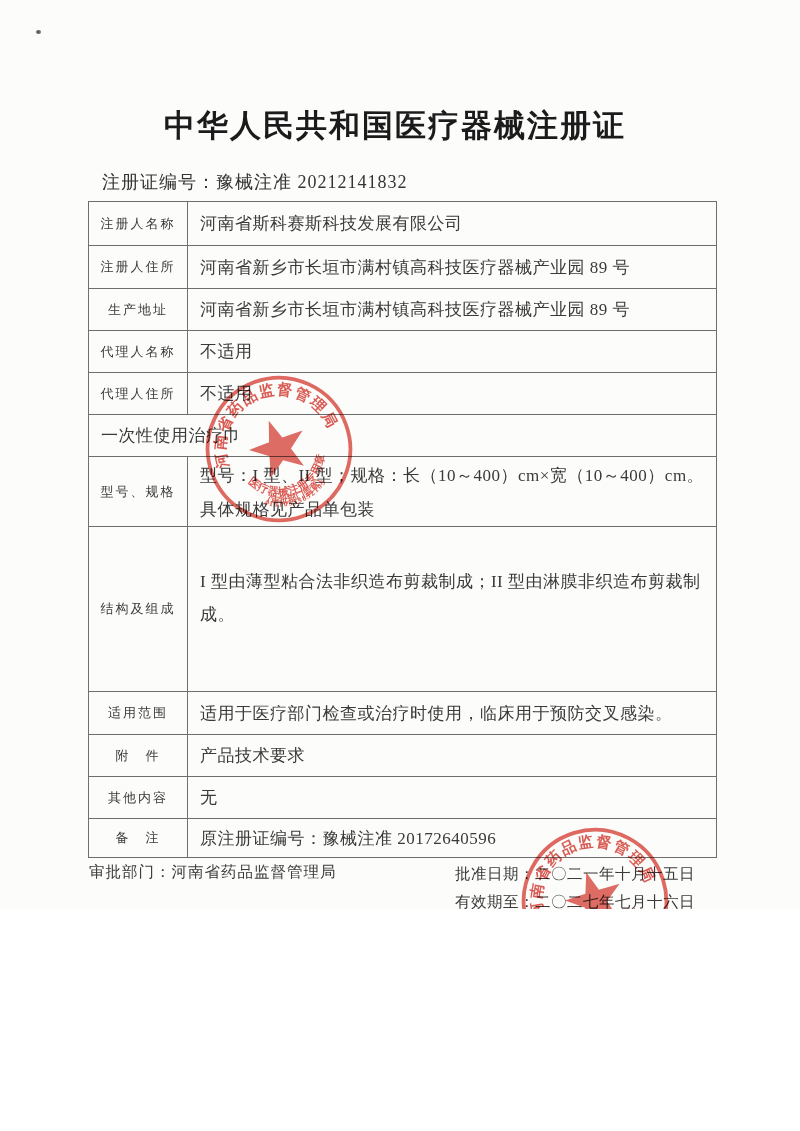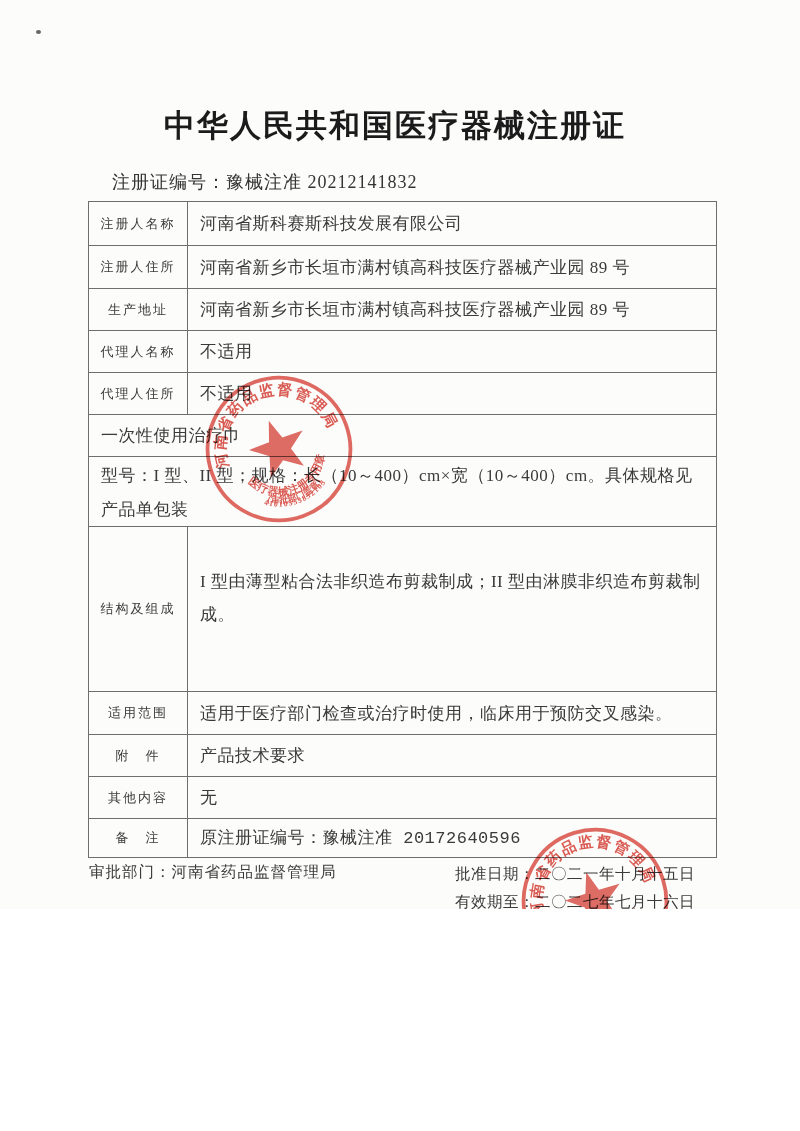--- a/index.html
+++ b/index.html
@@ -11,30 +11,30 @@
     font-family:"Liberation Serif","DejaVu Serif",serif;
     color:#3a3a3a;
   }
   .speck{position:absolute;left:36px;top:30px;width:5px;height:4px;background:#4a4a44;border-radius:50%;opacity:.85;}
   .doc-title{
     position:absolute;left:0;top:105px;width:790px;
     text-align:center;font-size:31px;font-weight:bold;color:#1b1b1b;
     letter-spacing:2px;
   }
   .cert-no-line{
-    position:absolute;left:112px;top:170px;font-size:18px;color:#343434;letter-spacing:1px;
+    position:absolute;left:102px;top:170px;font-size:18px;color:#343434;letter-spacing:1px;
   }
   .tbl{
     position:absolute;left:88px;top:201px;width:629px;
     border:1px solid #6e6e6e;
     box-sizing:border-box;
     background:transparent;
   }
   .row{display:flex;border-bottom:1px solid #6e6e6e;box-sizing:border-box;}
-  .row:last-child{border-bottom:none;font-family:Liberation Mono, monospace;}
+  .row:last-child{border-bottom:none;}
   .lbl{
     width:99px;flex:0 0 99px;border-right:1px solid #6e6e6e;box-sizing:border-box;
     display:flex;align-items:center;justify-content:center;
     font-size:13px;letter-spacing:2px;color:#3a3a3a;text-align:center;
   }
   .val{
     flex:1;padding:0 10px 0 12px;display:flex;align-items:center;
     font-size:17px;letter-spacing:.5px;color:#3a3a3a;line-height:25px;
   }
   .h44{height:44px}.h43{height:43px}.h42{height:42px}.h70{height:70px}.h165{height:165px}.h38{height:38px}
@@ -84,20 +84,21 @@
       <div class="val">不适用</div>
     </div>
     <div class="row h42">
       <div class="lbl">代理人住所</div>
       <div class="val">不适用</div>
     </div>
     <div class="row h42">
       <div class="val">一次性使用治疗巾</div>
     </div>
     <div class="row h70 row-models">
+      <div class="lbl">型号、规格</div>
       <div class="val">型号：I 型、II 型；规格：长（10～400）cm×宽（10～400）cm。具体规格见产品单包装</div>
     </div>
     <div class="row h165 row-structure">
       <div class="lbl">结构及组成</div>
       <div class="val">I 型由薄型粘合法非织造布剪裁制成；II 型由淋膜非织造布剪裁制成。</div>
     </div>
     <div class="row h43">
       <div class="lbl">适用范围</div>
       <div class="val">适用于医疗部门检查或治疗时使用，临床用于预防交叉感染。</div>
     </div>

